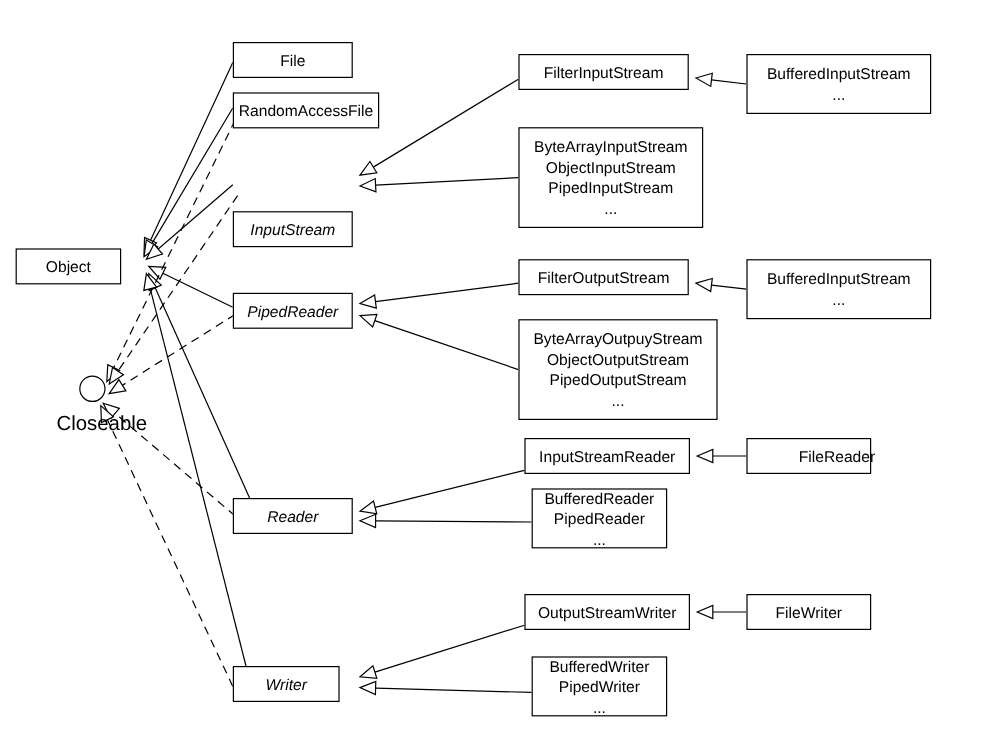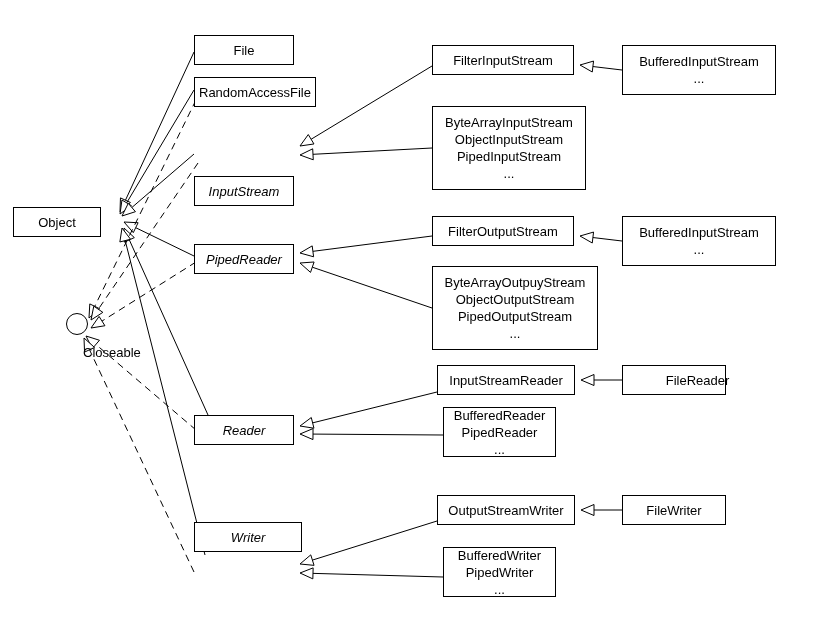--- a/index.html
+++ b/index.html
@@ -43,26 +43,25 @@
   .iface-circle {
     position: absolute;
     box-sizing: border-box;
     border: 1px solid #000000;
     border-radius: 50%;
     background: #ffffff;
     z-index: 5;
   }
   .iface-label {
     position: absolute;
-    font-size: 13px;
+    font-size: 17px;
     line-height: 15px;
     color: #000000;
     white-space: nowrap;
     z-index: 6;
-    margin-left: 36px;
   }
 </style>
 </head>
 <body>
 
 <div id="canvas">
   <svg id="edges" viewBox="0 0 821 626" preserveAspectRatio="none">
       <g>
         <line x1="194" y1="52" x2="125.45710758268564" y2="200.2008484698689" stroke="#000000" stroke-width="1"></line>
         <polygon points="120,212 120.4651588583994,197.89207218488653 130.44905630697187,202.50962475485127" fill="#ffffff" stroke="#000000" stroke-width="1" stroke-linejoin="miter"></polygon>
@@ -168,21 +167,21 @@
       </div>
       <div class="node abstract" style="left: 194px; top: 136px; width: 100px; height: 30px; margin-top: 40px;">
         <span class="ln">InputStream</span>
       </div>
       <div class="node abstract" style="left: 194px; top: 244px; width: 100px; height: 30px;">
         <span class="ln">PipedReader</span>
       </div>
       <div class="node abstract" style="left: 194px; top: 415px; width: 100px; height: 30px;">
         <span class="ln">Reader</span>
       </div>
-      <div class="node abstract" style="left: 194px; top: 522px; width: 108px; height: 30px;">
+      <div class="node abstract" style="left: 194px; top: 555px; width: 89px; height: 30px;">
         <span class="ln">Writer</span>
       </div>
       <div class="node" style="left: 432px; top: 45px; width: 142px; height: 30px;">
         <span class="ln">FilterInputStream</span>
       </div>
       <div class="node" style="left: 622px; top: 45px; width: 154px; height: 50px;">
         <span class="ln">BufferedInputStream</span>
         <span class="ln">...</span>
       </div>
       <div class="node" style="left: 432px; top: 106px; width: 154px; height: 84px;">

